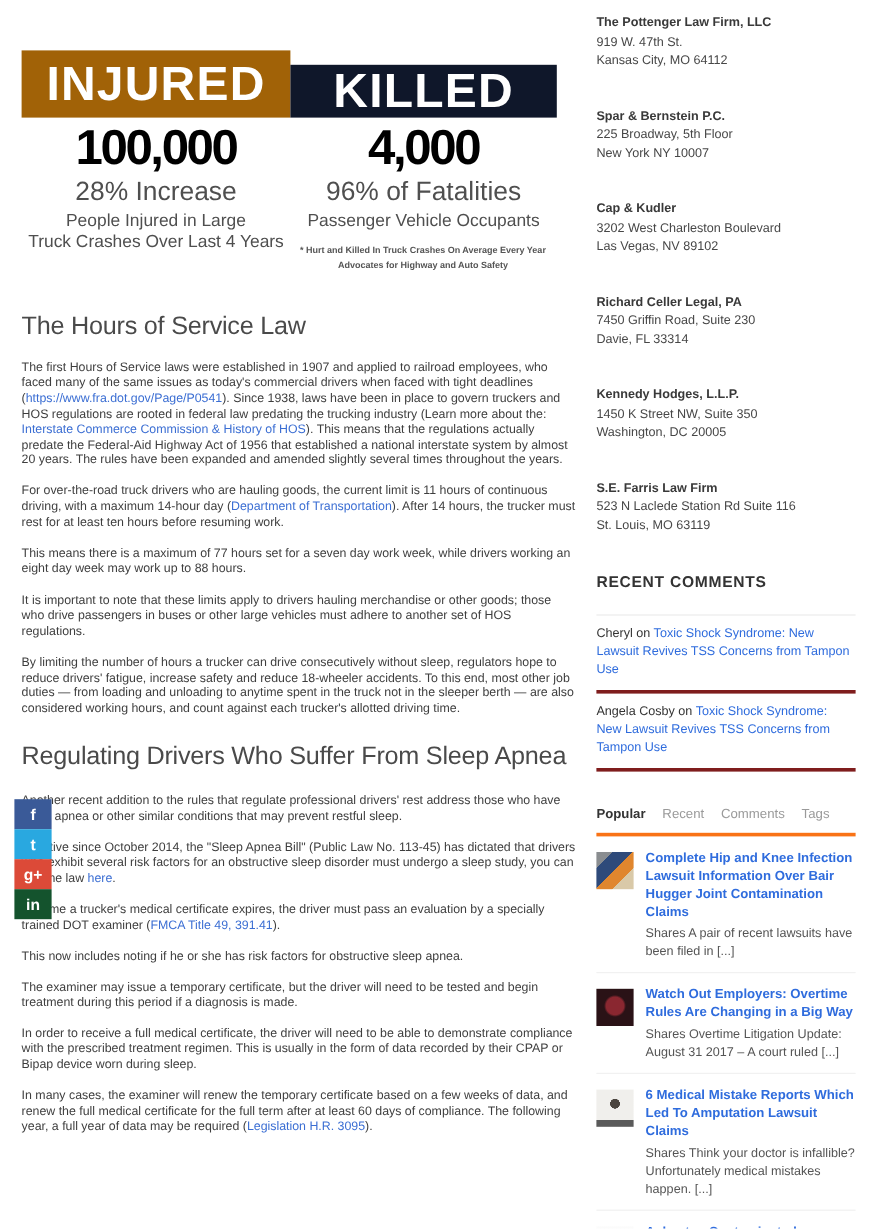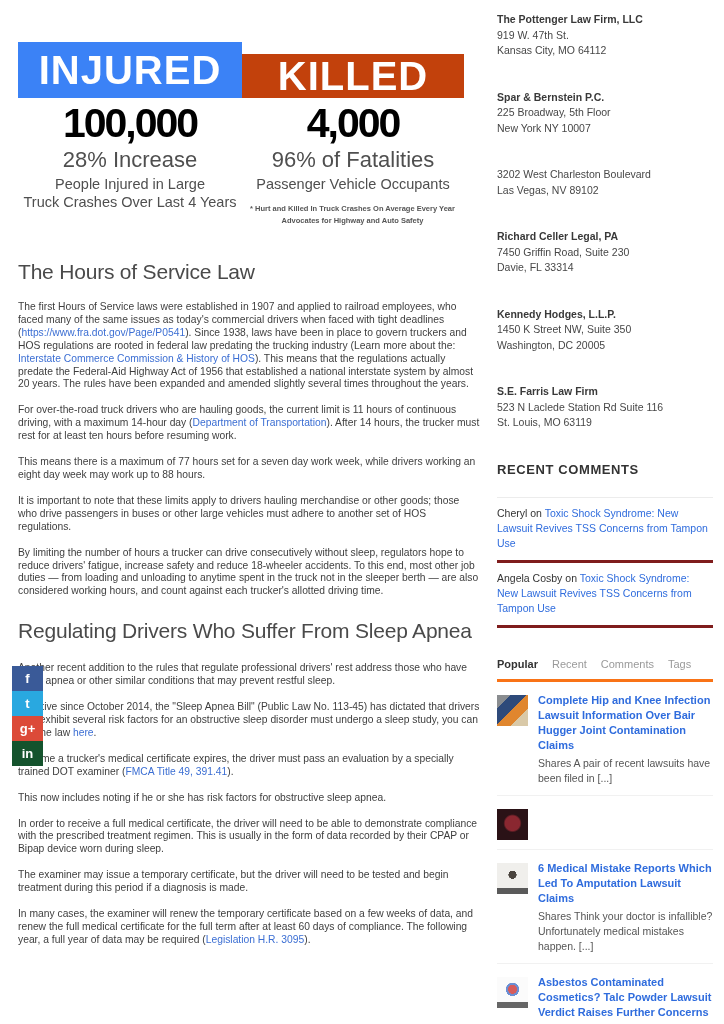--- a/index.html
+++ b/index.html
@@ -66,22 +66,22 @@
 </style>
 </head>
 <body>
 
 <div class="page">
 
   <div class="main">
 
     <div class="infographic">
       <div class="info-head">
-        <div class="hcell injured" style="background: #3b82f6;">INJURED</div>
-        <div class="hcell killed" style="background: #c2410c; margin-top: 12px;">KILLED</div>
+        <div class="hcell injured" style="background: #a16207;">INJURED</div>
+        <div class="hcell killed" style="background: #0f172a; margin-top: 12px;">KILLED</div>
       </div>
       <div class="info-cols">
         <div class="info-col">
           <div class="big-number">100,000</div>
           <div class="stat">28% Increase</div>
           <div class="desc">
             <div>People Injured in Large</div>
             <div>Truck Crashes Over Last 4 Years</div>
           </div>
         </div>
@@ -103,22 +103,22 @@
       <p><span>For over-the-road truck drivers who are hauling goods, the current limit is 11 hours of continuous driving, with a maximum 14-hour day (</span><a href="#">Department of Transportation</a><span>).  After 14 hours, the trucker must rest for at least ten hours before resuming work.</span></p>
       <p><span>This means there is a maximum of 77 hours set for a seven day work week, while drivers working an eight day week may work up to 88 hours.</span></p>
       <p><span>It is important to note that these limits apply to drivers hauling merchandise or other goods; those who drive passengers in buses or other large vehicles must adhere to another set of HOS regulations.</span></p>
       <p><span>By limiting the number of hours a trucker can drive consecutively without sleep, regulators hope to reduce drivers' fatigue, increase safety and reduce 18-wheeler accidents. To this end, most other job duties — from loading and unloading to anytime spent in the truck not in the sleeper berth — are also considered working hours, and count against each trucker's allotted driving time.</span></p>
 
       <h2 class="second">Regulating Drivers Who Suffer From Sleep Apnea</h2>
       <p><span>Another recent addition to the rules that regulate professional drivers' rest address those who have sleep apnea or other similar conditions that may prevent restful sleep.</span></p>
       <p><span>Effective since October 2014, the "Sleep Apnea Bill" (Public Law No. 113-45) has dictated that drivers who exhibit several risk factors for an obstructive sleep disorder must undergo a sleep study, you can see the law </span><a href="#">here</a><span>.</span></p>
       <p><span>Anytime a trucker's medical certificate expires, the driver must pass an evaluation by a specially trained DOT examiner (</span><a href="#">FMCA Title 49, 391.41</a><span>).</span></p>
       <p><span>This now includes noting if he or she has risk factors for obstructive sleep apnea.</span></p>
+      <p><span>The examiner may issue a temporary certificate, but the driver will need to be tested and begin treatment during this period if a diagnosis is made.</span></p>
       <p><span>In order to receive a full medical certificate, the driver will need to be able to demonstrate compliance with the prescribed treatment regimen. This is usually in the form of data recorded by their CPAP or Bipap device worn during sleep.</span></p>
-      <p><span>The examiner may issue a temporary certificate, but the driver will need to be tested and begin treatment during this period if a diagnosis is made.</span></p>
       <p><span>In many cases, the examiner will renew the temporary certificate based on a few weeks of data, and renew the full medical certificate for the full term after at least 60 days of compliance. The following year, a full year of data may be required (</span><a href="#">Legislation H.R. 3095</a><span>).</span></p>
     </div>
   </div>
 
   <div class="share-bar">
     <div class="share-btn" style="background: rgb(58, 90, 152);">
       <span>f</span>
     </div>
     <div class="share-btn" style="background: rgb(41, 168, 224);">
       <span>t</span>
@@ -137,20 +137,21 @@
       <div class="firm-name">The Pottenger Law Firm, LLC</div>
       <div>919 W. 47th St.</div>
       <div>Kansas City, MO 64112</div>
     </div>
     <div class="firm">
       <div class="firm-name">Spar &amp; Bernstein P.C.</div>
       <div>225 Broadway, 5th Floor</div>
       <div>New York NY 10007</div>
     </div>
     <div class="firm">
+      <div class="firm-name">Cap &amp; Kudler</div>
       <div>3202 West Charleston Boulevard</div>
       <div>Las Vegas, NV 89102</div>
     </div>
     <div class="firm">
       <div class="firm-name">Richard Celler Legal, PA</div>
       <div>7450 Griffin Road, Suite 230</div>
       <div>Davie, FL 33314</div>
     </div>
     <div class="firm">
       <div class="firm-name">Kennedy Hodges, L.L.P.</div>
@@ -181,20 +182,24 @@
 
     <div class="post">
       <div class="thumb t1"></div>
       <div class="post-body">
         <a href="#" class="post-title">Complete Hip and Knee Infection Lawsuit Information Over Bair Hugger Joint Contamination Claims</a>
         <div class="post-excerpt">Shares A pair of recent lawsuits have been filed in [...]</div>
       </div>
     </div>
     <div class="post">
       <div class="thumb t2"></div>
+      <div class="post-body">
+        <a href="#" class="post-title">Watch Out Employers: Overtime Rules Are Changing in a Big Way</a>
+        <div class="post-excerpt">Shares Overtime Litigation Update: August 31 2017 – A court ruled [...]</div>
+      </div>
     </div>
     <div class="post">
       <div class="thumb t3"></div>
       <div class="post-body">
         <a href="#" class="post-title">6 Medical Mistake Reports Which Led To Amputation Lawsuit Claims</a>
         <div class="post-excerpt">Shares Think your doctor is infallible? Unfortunately medical mistakes happen. [...]</div>
       </div>
     </div>
     <div class="post">
       <div class="thumb t4"></div>

